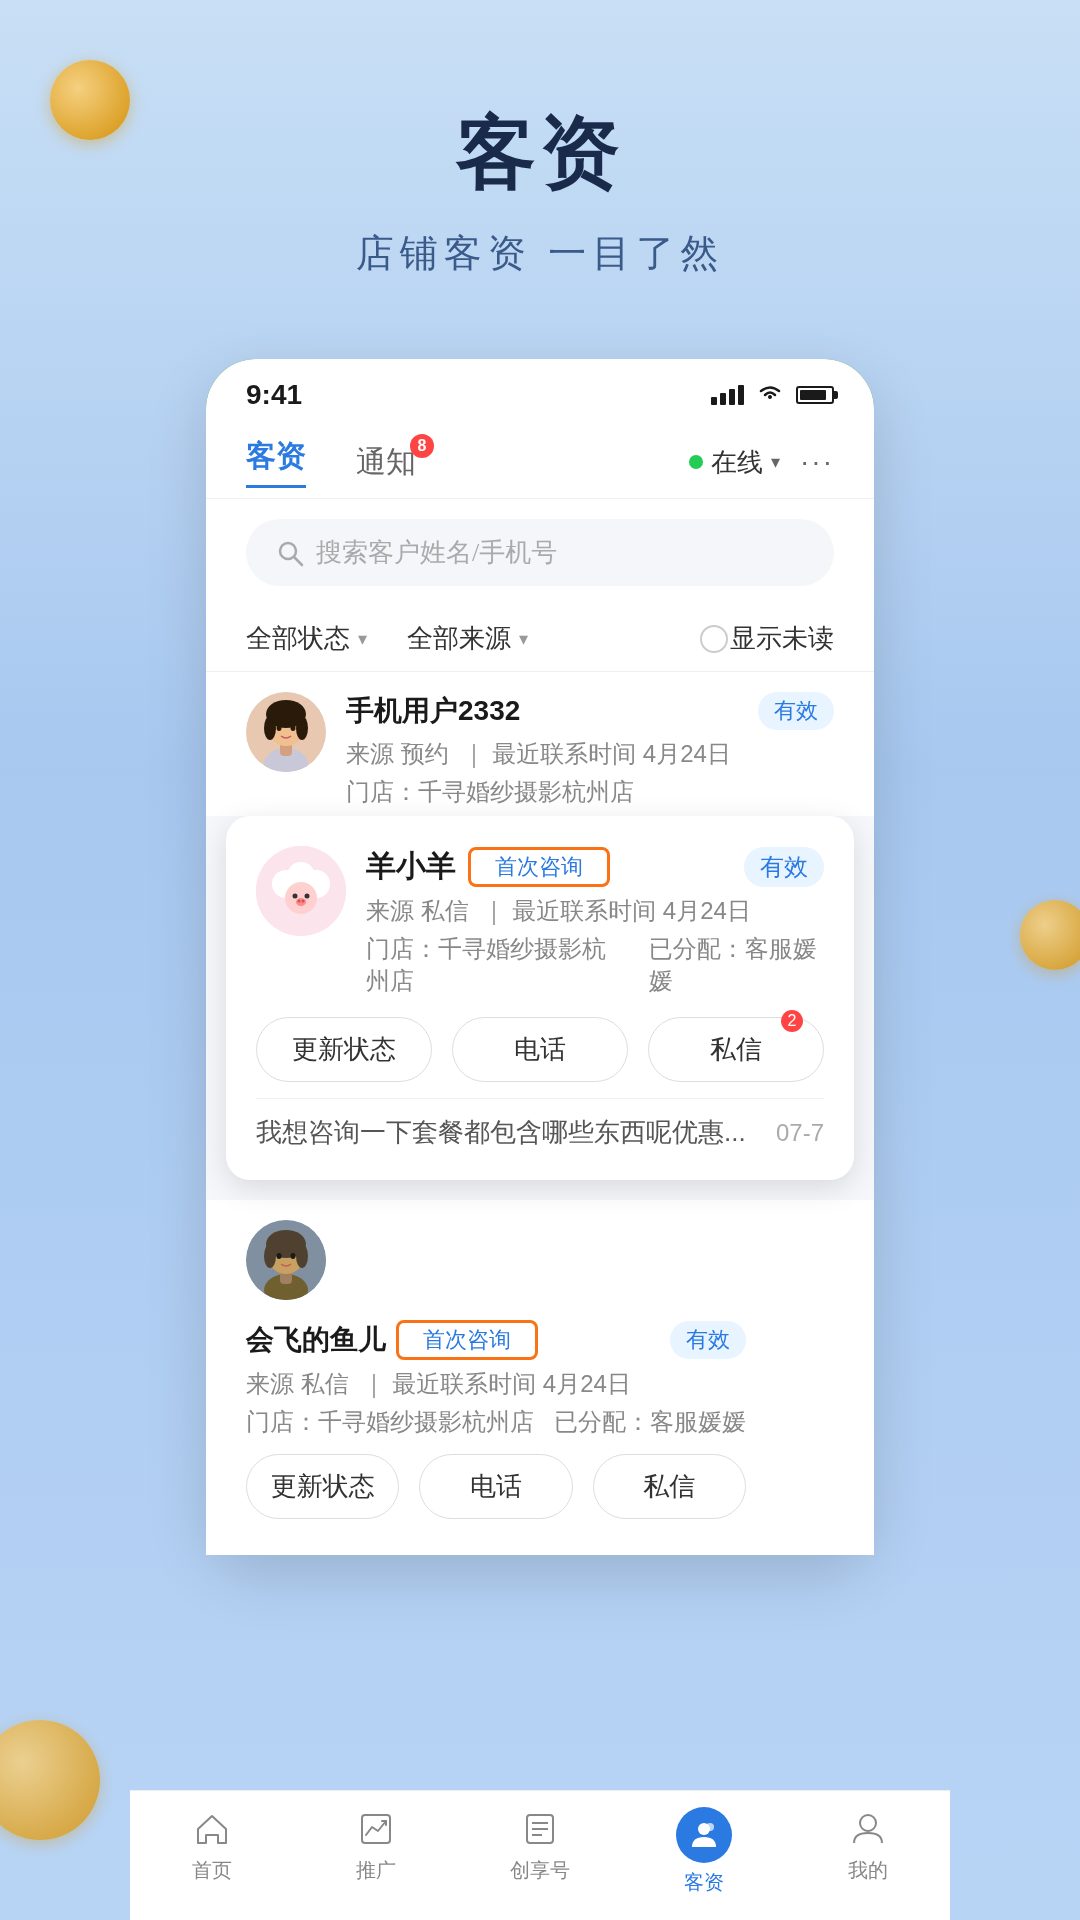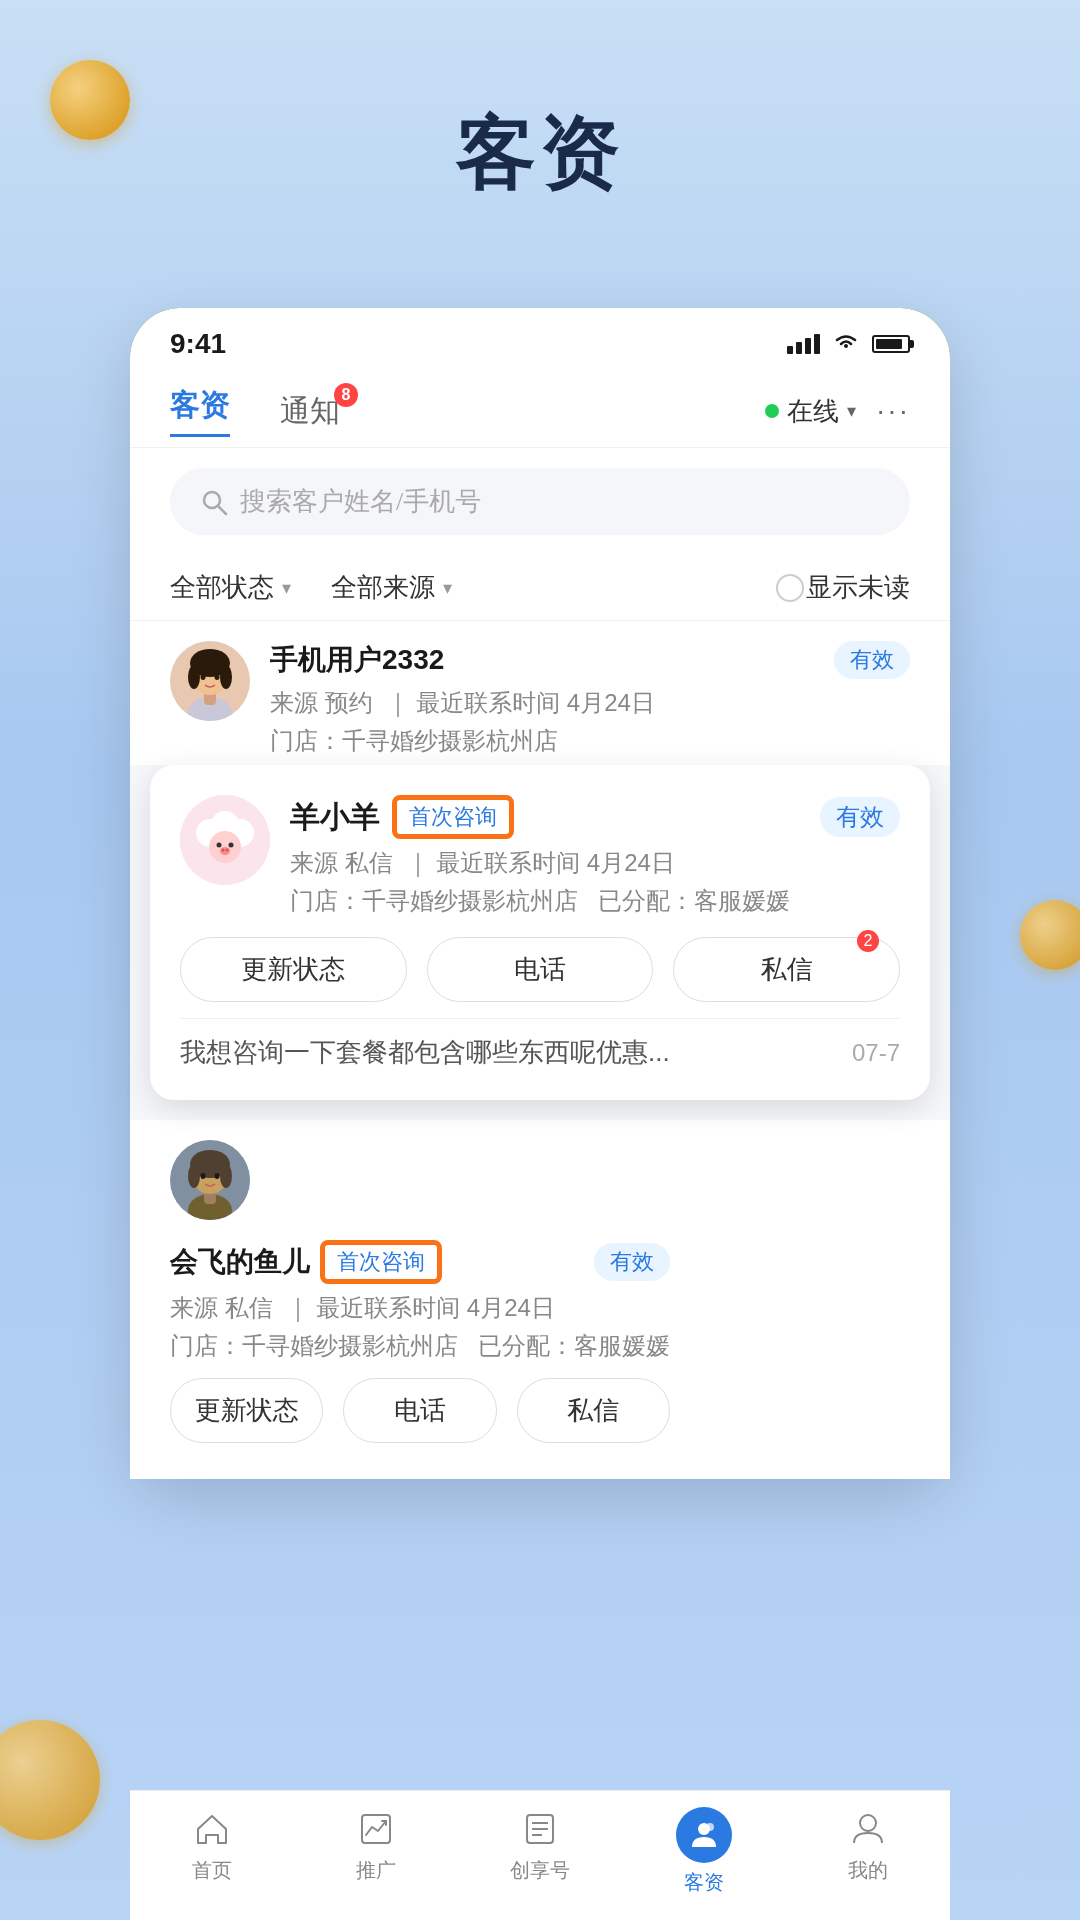--- a/index.html
+++ b/index.html
@@ -65,21 +65,21 @@
       font-size: 38px;
       color: #3a5a8a;
       font-weight: 400;
       letter-spacing: 6px;
     }
 
     
     .phone-mockup {
       position: relative;
       margin: 40px auto 4px auto;
-      width: 820px;
+      width: 668px;
       background: #15803d;
       border-radius: 50px;
       box-shadow: 0 20px 60px rgba(0,0,0,0.15);
       overflow: visible;
       z-index: 3;
       padding: 0;
     }
 
     
     .status-bar {
@@ -346,23 +346,23 @@
       margin-bottom: 8px;
     }
     .featured-name {
       font-size: 30px;
       font-weight: 600;
       color: #1a1a1a;
     }
     .first-consult-tag {
       font-size: 22px;
       color: #2a7ae2;
-      border: 5px solid #f97316;
+      border: 3px solid #f97316;
       border-radius: 8px;
-      padding: 2px 12px;
+      padding: 2px 24px;
     }
     .featured-valid {
       font-size: 24px;
       background: #e8f4ff;
       color: #2a7ae2;
       border-radius: 20px;
       padding: 4px 16px;
       margin-left: auto;
     }
     .featured-meta {
@@ -496,20 +496,21 @@
   </style>
 </head>
 <body>
 
 <div class="bg-orb-top-left"></div>
 <div class="bg-orb-bottom-left"></div>
 <div class="bg-orb-right"></div>
 
 <div class="header-section">
   <div class="header-title">客资</div>
+  <div class="header-subtitle">店铺客资 一目了然</div>
 </div>
 
 <div class="phone-mockup">
 
   <div class="status-bar">
     <div class="status-time">9:41</div>
     <div class="status-icons">
       <div class="signal-bars">
         <div class="signal-bar" style="height:8px;"></div>
         <div class="signal-bar" style="height:12px;"></div>

